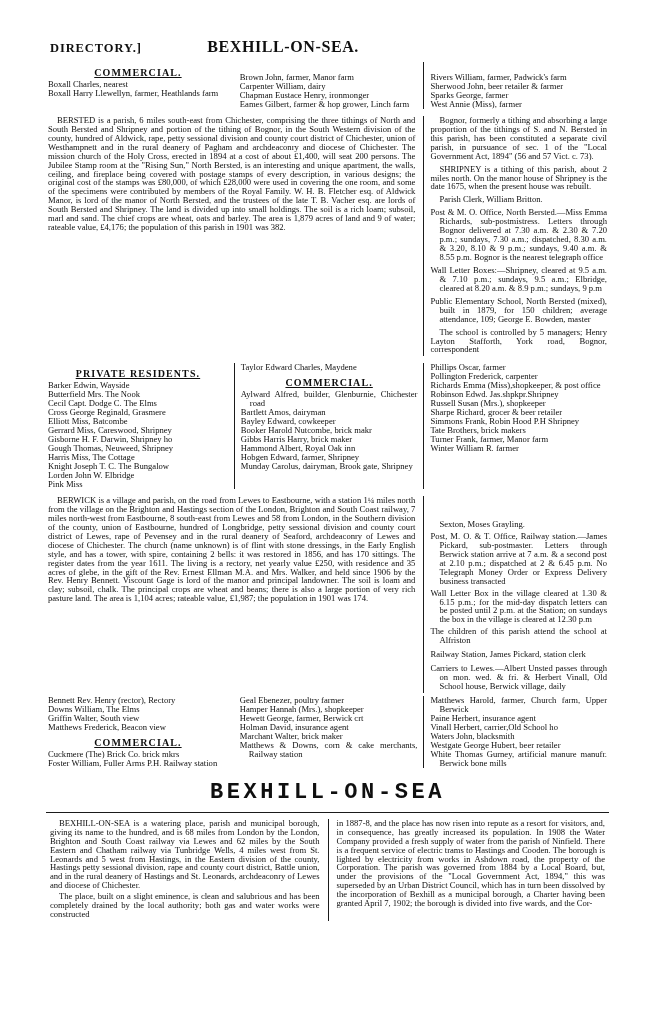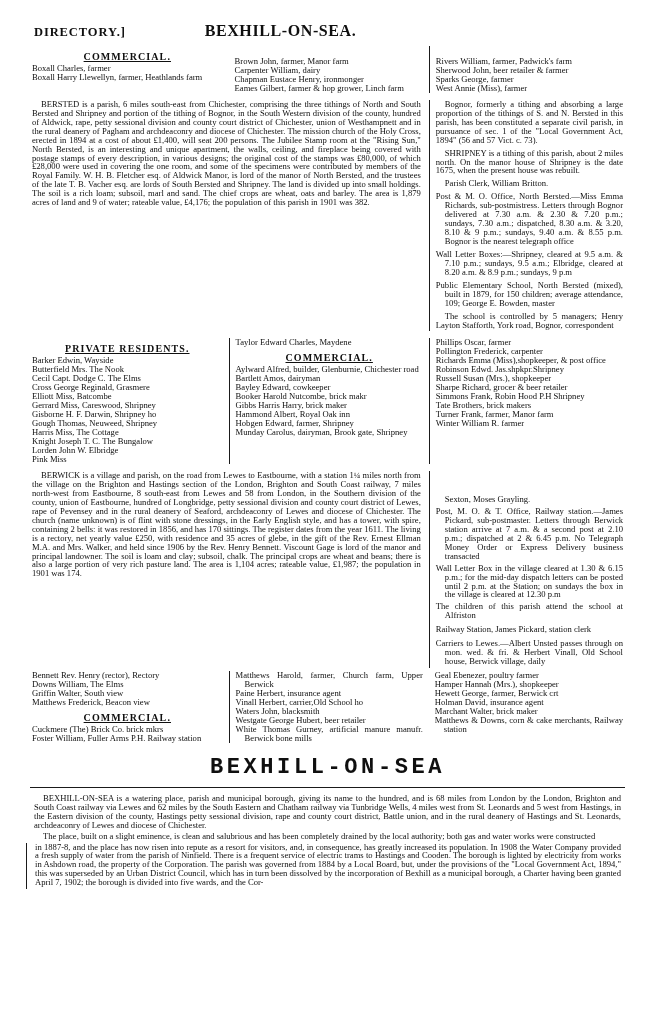--- a/index.html
+++ b/index.html
@@ -14,21 +14,21 @@
     overflow: hidden;
     font-family: "Liberation Serif", "DejaVu Serif", serif;
     color: #0f0f0f;
     position: relative;
   }
   .page {
     width: 655px;
     height: 1023px;
     position: relative;
     box-sizing: border-box;
-    padding: 0;
+    padding: 16px;
   }
 
   
   .running-head {
     display: flex;
     align-items: baseline;
     padding: 22px 34px 0 34px;
     box-sizing: border-box;
   }
   .rh-left {
@@ -123,40 +123,39 @@
     margin: 4px 30px 0 30px;
   }
 
   .block-gap { height: 7px; }
   .thin-gap { height: 3px; }
 
   .final-cols {
     display: flex;
     padding: 0 26px;
     box-sizing: border-box;
-    flex-direction: column;
   }
   .final-cols .fc { flex: 0 0 50%; padding: 0 8px; box-sizing: border-box; }
   .final-cols .fc + .fc { border-left: 1px solid #1a1a1a; }
 </style>
 </head>
 <body>
 
 <div class="page">
 
   <div class="running-head">
     <div class="rh-left">DIRECTORY.]</div>
     <div class="rh-right">BEXHILL-ON-SEA.</div>
   </div>
 
   <div class="cols" style="margin-top:6px;">
     <div class="col c1 nosep">
       <div class="smallcaps-head">COMMERCIAL.</div>
       <ul class="entries">
-        <li>Boxall Charles, farmer</li>
+        <li>Boxall Charles, nearest</li>
         <li class="justified">Boxall Harry Llewellyn, farmer, Heathlands farm</li>
       </ul>
     </div>
     <div class="col c2 nosep">
       <ul class="entries" style="margin-top:11px;">
         <li>Brown John, farmer, Manor farm</li>
         <li>Carpenter William, dairy</li>
         <li>Chapman Eustace Henry, ironmonger</li>
         <li>Eames Gilbert, farmer &amp; hop grower, Linch farm</li>
       </ul>
@@ -265,40 +264,40 @@
         <li>Downs William, The Elms</li>
         <li>Griffin Walter, South view</li>
         <li>Matthews Frederick, Beacon view</li>
       </ul>
       <div class="smallcaps-head">COMMERCIAL.</div>
       <ul class="entries">
         <li>Cuckmere (The) Brick Co. brick mkrs</li>
         <li>Foster William, Fuller Arms P.H. Railway station</li>
       </ul>
     </div>
+    <div class="col c2 nosep">
+      <ul class="entries">
+        <li>Geal Ebenezer, poultry farmer</li>
+        <li>Hamper Hannah (Mrs.), shopkeeper</li>
+        <li>Hewett George, farmer, Berwick crt</li>
+        <li>Holman David, insurance agent</li>
+        <li>Marchant Walter, brick maker</li>
+        <li>Matthews &amp; Downs, corn &amp; cake merchants, Railway station</li>
+      </ul>
+    </div>
     <div class="col c3">
       <ul class="entries">
         <li>Matthews Harold, farmer, Church farm, Upper Berwick</li>
         <li>Paine Herbert, insurance agent</li>
         <li>Vinall Herbert, carrier,Old School ho</li>
         <li>Waters John, blacksmith</li>
         <li>Westgate George Hubert, beer retailer</li>
         <li>White Thomas Gurney, artificial manure manufr. Berwick bone mills</li>
       </ul>
     </div>
-    <div class="col c2 nosep">
-      <ul class="entries">
-        <li>Geal Ebenezer, poultry farmer</li>
-        <li>Hamper Hannah (Mrs.), shopkeeper</li>
-        <li>Hewett George, farmer, Berwick crt</li>
-        <li>Holman David, insurance agent</li>
-        <li>Marchant Walter, brick maker</li>
-        <li>Matthews &amp; Downs, corn &amp; cake merchants, Railway station</li>
-      </ul>
-    </div>
   </div>
 
   <div class="section-title">BEXHILL-ON-SEA</div>
   <div class="rule-top"></div>
 
   <div class="final-cols" style="margin-top:6px;">
     <div class="fc">
       <p class="body">BEXHILL-ON-SEA is a watering place, parish and municipal borough, giving its name to the hundred, and is 68 miles from London by the London, Brighton and South Coast railway via Lewes and 62 miles by the South Eastern and Chatham railway via Tunbridge Wells, 4 miles west from St. Leonards and 5 west from Hastings, in the Eastern division of the county, Hastings petty sessional division, rape and county court district, Battle union, and in the rural deanery of Hastings and St. Leonards, archdeaconry of Lewes and diocese of Chichester.</p>
       <p class="body">The place, built on a slight eminence, is clean and salubrious and has been completely drained by the local authority; both gas and water works were constructed</p>
     </div>

